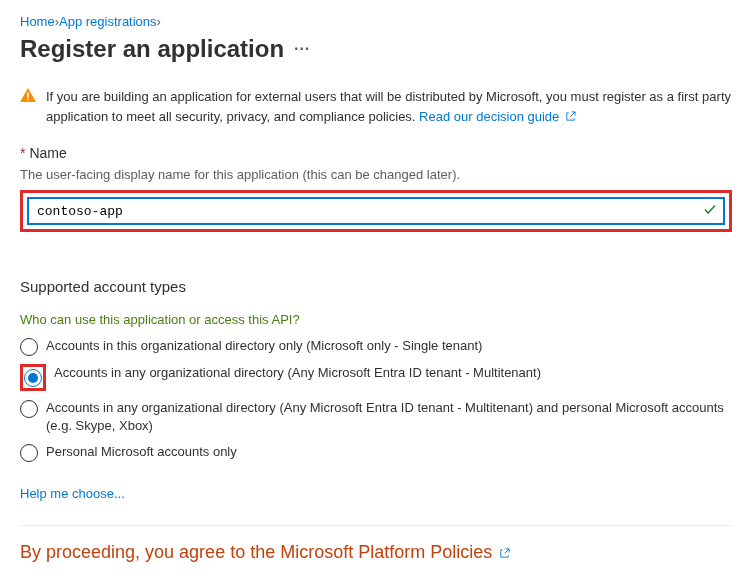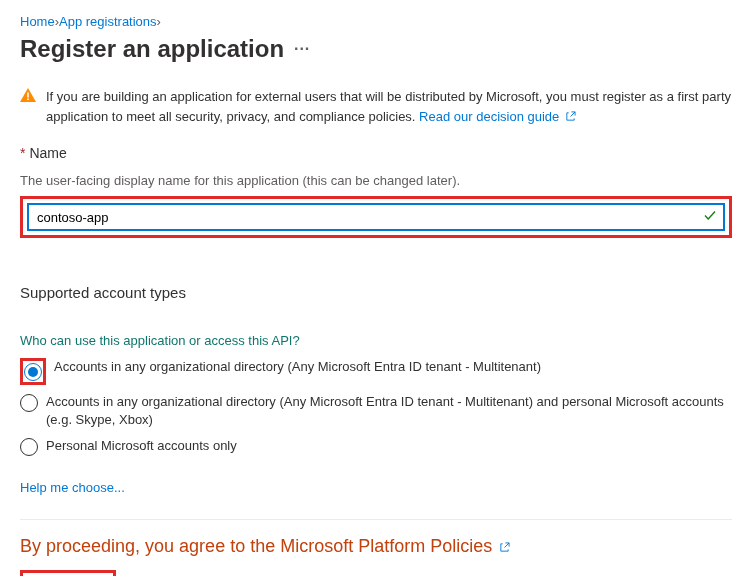--- a/index.html
+++ b/index.html
@@ -20,37 +20,37 @@
   h1 { font-size: 24px; font-weight: 600; margin: 6px 0 6px 0; display: flex; align-items: center; gap: 10px; }
   .title-dots { color: #605e5c; font-size: 16px; cursor: pointer;}
 
   .warning-box { display: flex; gap: 10px; margin: 24px 0 18px 0; line-height: 1.5; }
   .warn-icon { flex: 0 0 auto; }
   .warn-text { color: #323130; }
   .ext-icon { display:inline-block; margin-left:2px; vertical-align: -1px;}
 
   .req { color: #a4262c; margin-right: 4px; }
   .field-label { font-size: 14px; margin-top: 17px; }
-  .field-hint { color: #605e5c; margin-top: 12px; font-size: 13px; }
+  .field-hint { color: #605e5c; margin-top: 6px; font-size: 13px; }
 
   .highlight-red { border: 3px solid #e02a2a; padding: 4px; margin-top: 8px;}
   .input-wrap { position: relative; }
   .text-input {
     width: 100%;
     height: 28px;
     border: 2px solid #0078d4;
     padding: 2px 14px 2px 8px;
     font-size: 13px;
-    font-family: Liberation Sans, sans-serif;
+    font-family: Liberation Mono, monospace;
     outline: none;
   }
   .check-icon { position: absolute; right: 8px; top: 50%; transform: translateY(-50%); color: #107c10; }
 
   .section-title { font-size: 15px; font-weight: 400; margin-top: 46px; color: #323130; }
-  .section-q { color: #0f766e; margin-top: 32px; font-size: 13px; }
+  .section-q { color: #4d7c0f; margin-top: 17px; font-size: 13px; }
 
   .radio-group { margin-top: 10px; }
   .radio-row { display: flex; align-items: flex-start; gap: 8px; margin: 8px 0; line-height: 1.4; }
   .radio-outer {
     flex: 0 0 auto;
     width: 18px; height: 18px;
     border: 1px solid #323130;
     border-radius: 50%;
     display:flex; align-items:center; justify-content:center;
     cursor: pointer;
@@ -133,20 +133,24 @@
     </span>
   </div>
 </div>
 
 
 <div class="section-title">Supported account types</div>
 <div class="section-q">Who can use this application or access this API?</div>
 
 <div class="radio-group">
 
+  <div class="radio-row">
+    <span class="radio-outer"></span>
+    <span class="radio-label">Accounts in this organizational directory only (Microsoft only - Single tenant)</span>
+  </div>
 
   <div class="radio-row">
     <span class="radio-highlight">
       <span class="radio-outer selected">
         <span class="radio-inner"></span>
       </span>
     </span>
     <span class="radio-label">Accounts in any organizational directory (Any Microsoft Entra ID tenant - Multitenant)</span>
   </div>
 

